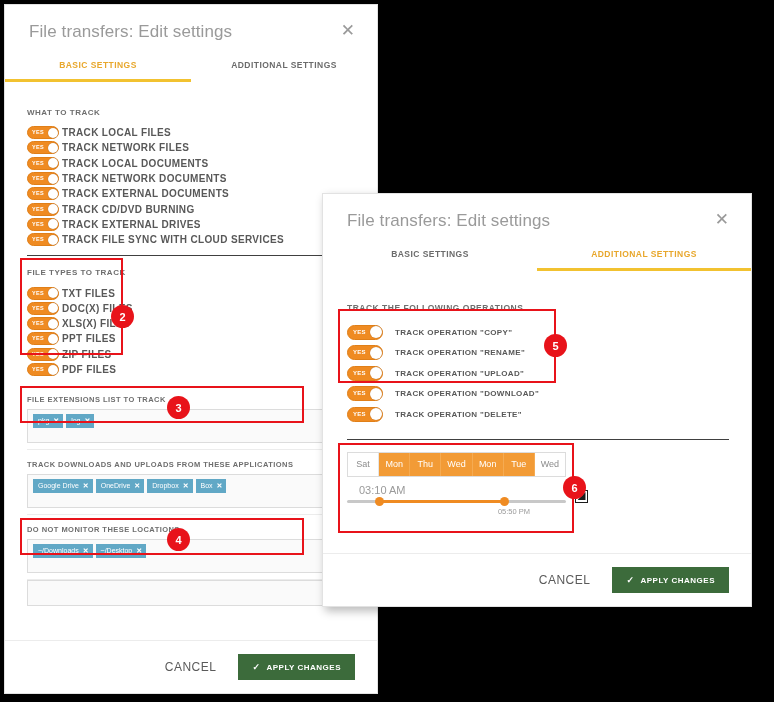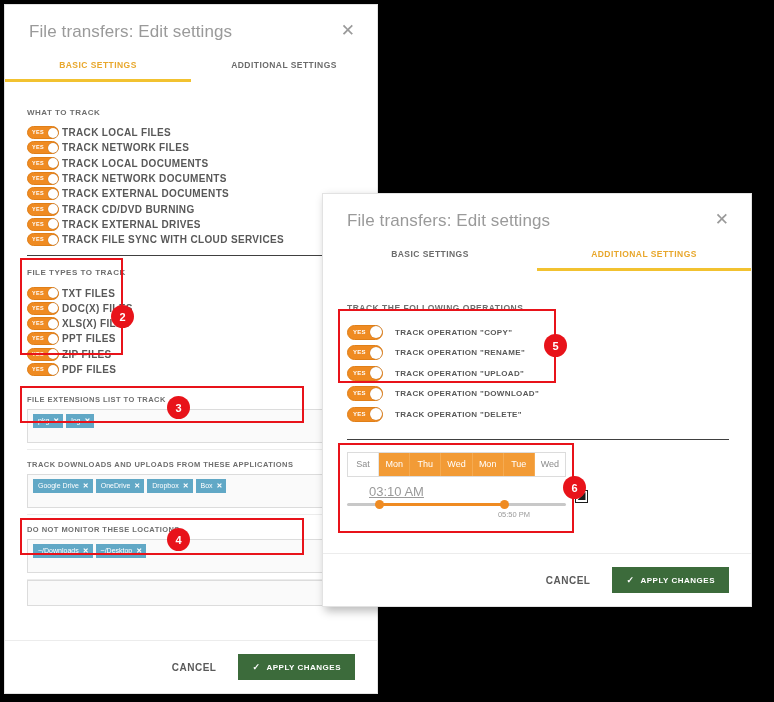--- a/index.html
+++ b/index.html
@@ -104,21 +104,21 @@
   .fld-wrap { position: relative; padding-bottom: 6px; border-bottom: 1px solid #ececec; }
   .fld-wrap.last { border-bottom: none; }
 
   
   .dlg-foot {
     flex: none; border-top: 1px solid #ececec;
     padding: 13px 22px; display: flex; align-items: center;
     justify-content: flex-end; gap: 22px;
   }
   .btn-cancel {
-    font-size: 10px; font-weight: bold; color: #5a5a5a;
+    font-size: 12px; font-weight: normal; color: #5a5a5a;
     letter-spacing: .5px; cursor: pointer; background: none;
     border: none; font-family: inherit; text-transform: uppercase;
   }
   .btn-apply {
     background: #3c6b3b; color: #ffffff; border: none;
     font-size: 8px; font-weight: bold; letter-spacing: .5px;
     padding: 8px 14px; display: inline-flex; align-items: center;
     gap: 6px; cursor: pointer; font-family: inherit; text-transform: uppercase;
   }
   .btn-apply .chk { font-size: 9px; }
@@ -128,21 +128,21 @@
   .days { display: flex; border: 1px solid #dcdcdc; width: 219px; }
   .day {
     flex: 1; text-align: center; font-size: 9px; color: #8c8c8c;
     padding: 6px 0 7px; background: #ffffff; cursor: pointer;
     border-right: 1px solid #e6e6e6;
   }
   .day:last-child { border-right: none; }
   .day.on { background: #f29b36; color: #ffffff; border-right-color: #f5ab52; }
 
   .slider-area { position: relative; width: 219px; margin-top: 7px; }
-  .time-top { font-size: 13px; color: #9a9a9a; margin-left: 22px; text-decoration: underline; }
+  .time-top { font-size: 11px; color: #9a9a9a; margin-left: 12px; }
   .time-bot { font-size: 7.5px; color: #9a9a9a; text-align: right; margin-right: 36px; margin-top: 2px; }
   .track { position: relative; height: 3px; background: #c8c8c8;
            border-radius: 2px; margin: 4px 0; cursor: pointer; }
   .range { position: absolute; top: 0; height: 3px; background: #ef8b22;
            left: 15%; right: 28%; }
   .knob-s { position: absolute; top: -3px; width: 9px; height: 9px;
             border-radius: 50%; background: #ef8b22; cursor: grab; }
   .knob-a { left: calc(15% - 4.5px); }
   .knob-b { left: calc(72% - 4.5px); }
   .inv-icon {

